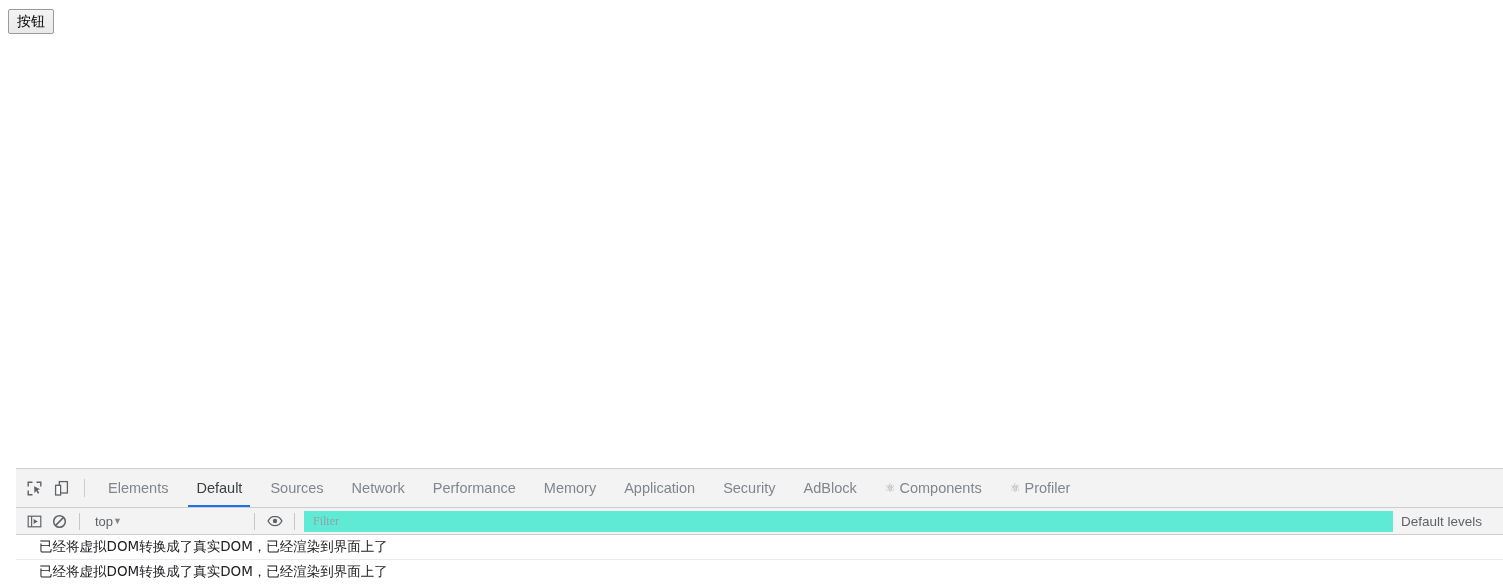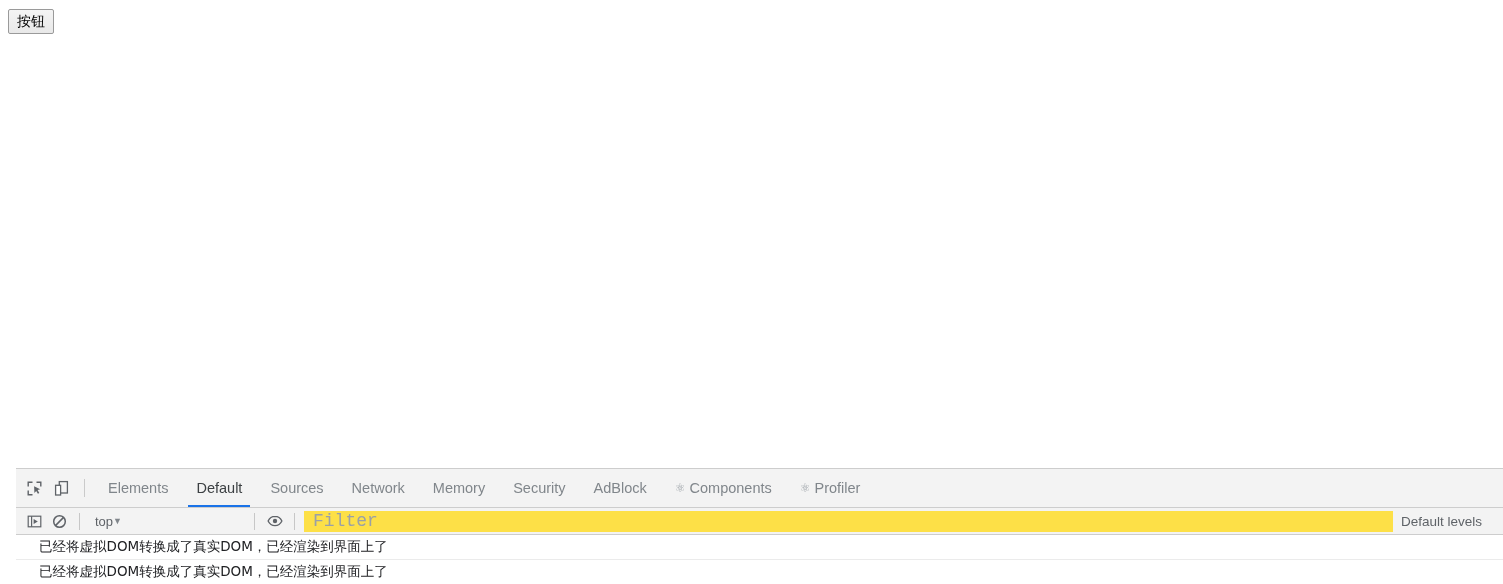--- a/index.html
+++ b/index.html
@@ -158,23 +158,23 @@
     font-size: 9px;
     color: #80868b;
     line-height: 1;
   }
   .filter-input {
     flex: 1 1 auto;
     height: 21px;
     margin: 0 0 0 2px;
     border: none;
     outline: none;
-    background: #fde047;
-    font-family: Liberation Mono, monospace;
-    font-size: 18px;
+    background: #5eead4;
+    font-family: Liberation Serif, serif;
+    font-size: 12px;
     color: #3c4043;
     padding: 0 0 0 9px;
     box-sizing: border-box;
     min-width: 0;
   }
   .filter-input::placeholder { color: #9aa0a6; opacity: 1; }
   .levels-select {
     display: inline-flex;
     align-items: center;
     gap: 20px;
@@ -252,21 +252,27 @@
     <div class="tab active">
       <span>Default</span>
     </div>
     <div class="tab">
       <span>Sources</span>
     </div>
     <div class="tab">
       <span>Network</span>
     </div>
     <div class="tab">
+      <span>Performance</span>
+    </div>
+    <div class="tab">
       <span>Memory</span>
+    </div>
+    <div class="tab">
+      <span>Application</span>
     </div>
     <div class="tab">
       <span>Security</span>
     </div>
     <div class="tab">
       <span>AdBlock</span>
     </div>
     <div class="tab">
       <span class="plugin-glyph">⚛</span>
       <span>Components</span>

